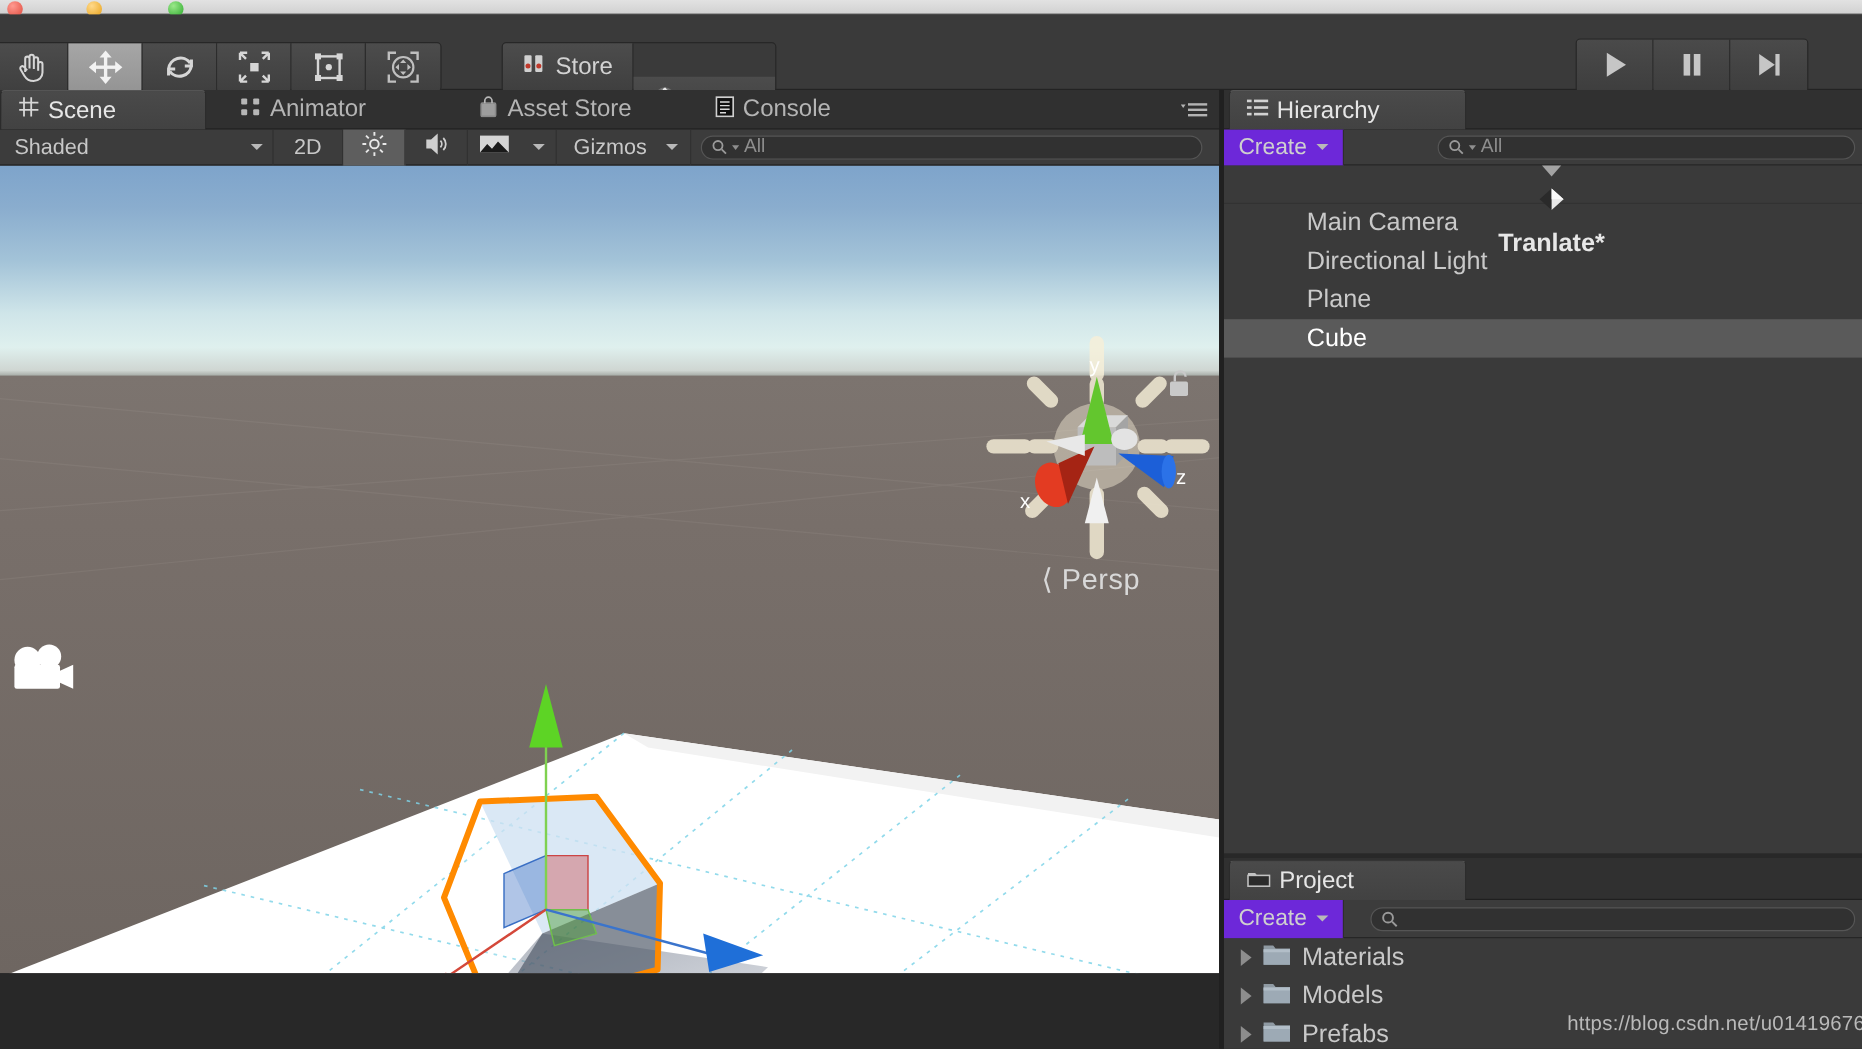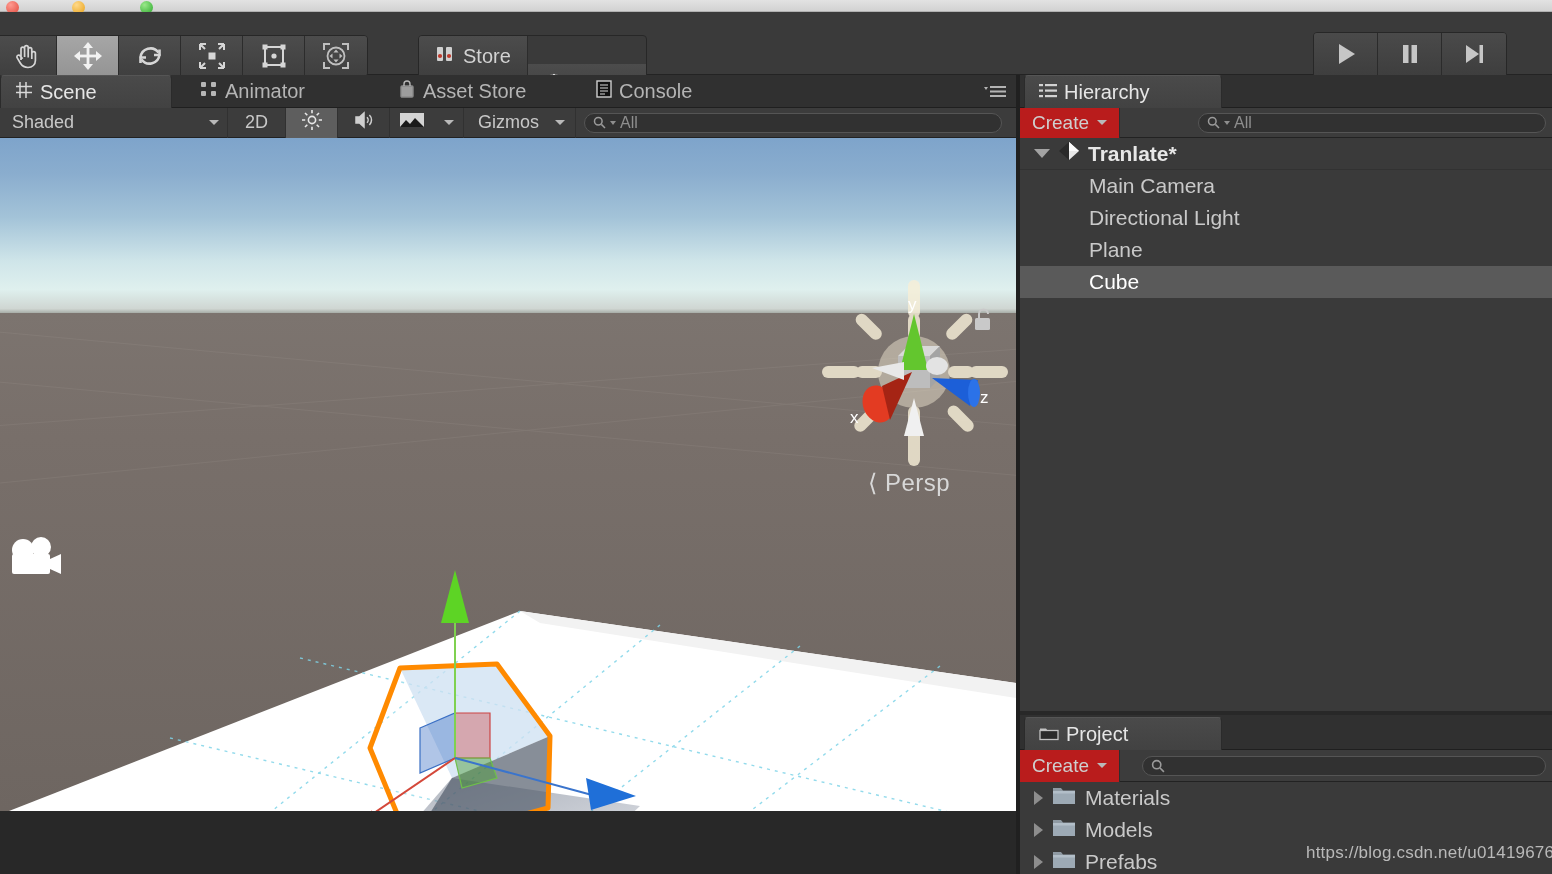--- a/index.html
+++ b/index.html
@@ -143,28 +143,28 @@
   #hierarchy-panel { position: absolute; left: 1020px; top: 75px; width: 532px; height: 636px; background:#3a3a3a; }
   .hier-tabbar { left: 0; top: 0; width: 532px; height: 33px; }
   .panel-toolrow {
     position: absolute; left: 0; top: 33px; width: 532px; height: 30px;
     background: #3c3c3c; border-bottom: 1px solid #222;
     display: flex; align-items: center;
   }
   .create-btn {
     height: 30px; padding: 0 12px; display: flex; align-items: center; gap: 8px;
     color: #cfcfcf; font-size: 19px; cursor: pointer;
-    background: #b91c1c; border-right: 1px solid #2e2e2e;
+    background: #6d28d9; border-right: 1px solid #2e2e2e;
   }
   .tree { position: absolute; left: 0; top: 63px; width: 532px; bottom: 0; background: #3a3a3a; }
   .tree-row {
     height: 32px; display: flex; align-items: center; gap: 7px;
     color: #c9c9c9; font-size: 21px; padding-left: 14px; cursor: pointer;
   }
-  .tree-row.root { color: #e7e7e7; font-weight: bold; border-bottom: 1px solid #323232; }
+  .tree-row.root { color: #e7e7e7; font-weight: bold; border-bottom: 1px solid #323232; flex-direction: column; }
   .tree-row.selected { background: #5a5a5a; color: #fff; }
   .tree-row .indent { width: 48px; flex: none; }
   .disc-tri { width:0;height:0;border-left:8px solid transparent;border-right:8px solid transparent;border-top:9px solid #a3a3a3; }
   .disc-tri.right { border:none; width:0;height:0;border-top:7px solid transparent;border-bottom:7px solid transparent;border-left:9px solid #8d8d8d; }
 
   
   #project-panel { position: absolute; left: 1020px; top: 715px; width: 532px; height: 159px; background:#3a3a3a; }
   .proj-tabbar { left: 0; top: 0; width: 532px; height: 35px; }
   .proj-toolrow { position: absolute; left: 0; top: 35px; width: 532px; height: 32px;
     background:#3c3c3c; border-bottom: 1px solid #222; display:flex; align-items:center; }

